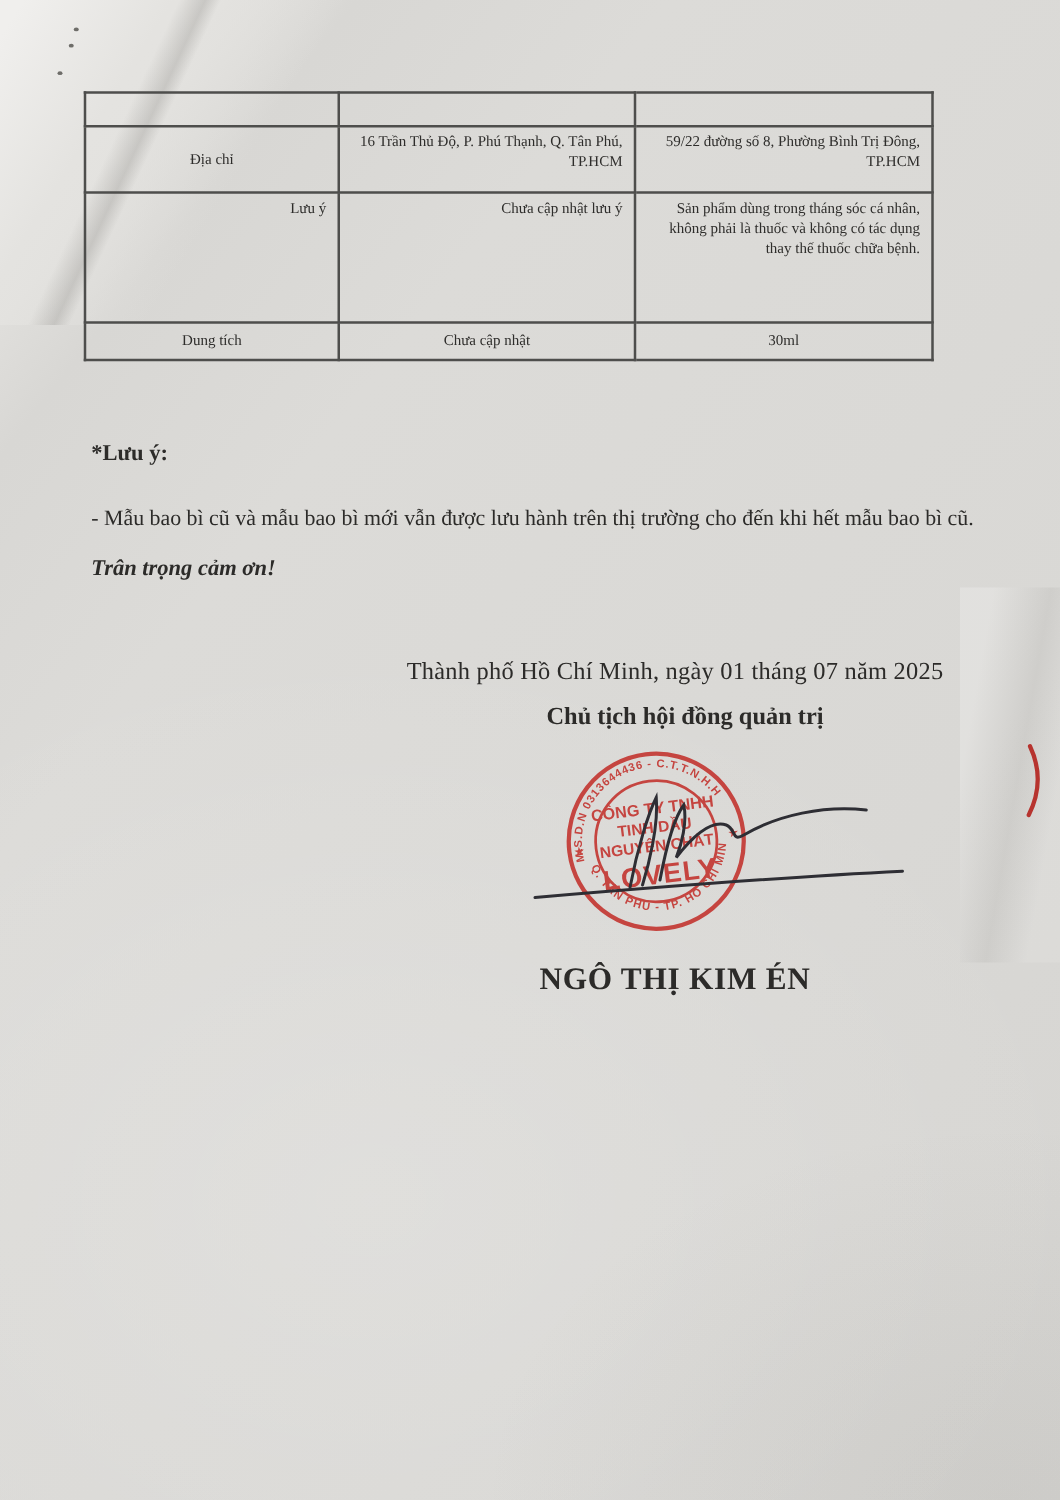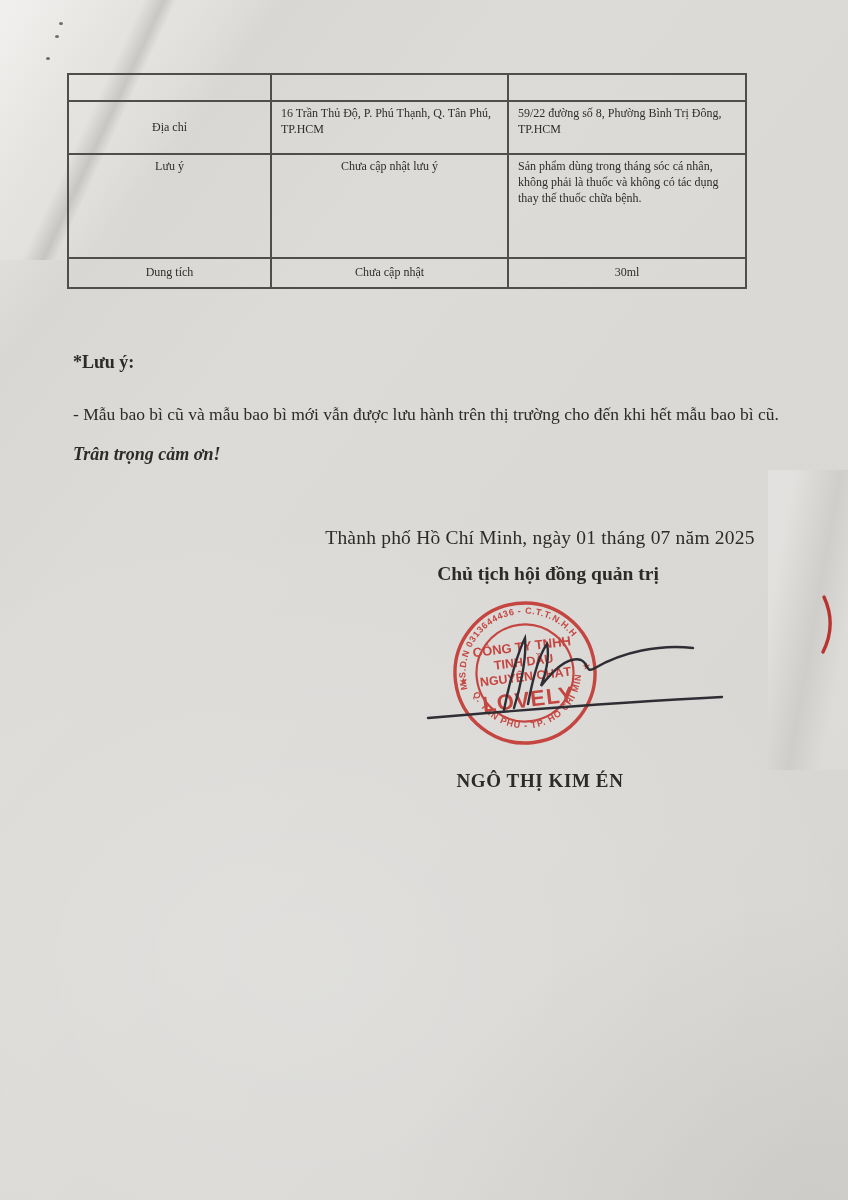--- a/index.html
+++ b/index.html
@@ -30,32 +30,32 @@
     font-size:12px; line-height:1.33; color:#2e2d2b;
   }
   .doc-table td { border:2px solid #4e4e4c; padding:2px 9px; vertical-align:middle; }
   .doc-table tr.r0 td { height:21px; }
   .doc-table tr.r1 td { height:45px; }
   .doc-table tr.r2 td { height:96px; }
   .doc-table tr.r3 td { height:24px; }
   .doc-table tr.r4 td { height:26px; }
   .doc-table td.c-center { text-align:center; }
   .doc-table td.c-left { text-align:left; }
-  .doc-table td.v-top { vertical-align:top; padding-top:4px; }
+  .doc-table td.v-top { vertical-align:top; padding-top:4px;text-align:right; }
 
   
   .notes { position:absolute; left:73px; top:352px; width:707px; font-size:17.5px; }
   .note-heading { font-weight:bold; font-size:18px; }
   .note-item { margin-top:29px; line-height:1.45; }
   .note-closing { margin-top:17px; font-weight:bold; font-style:italic; font-size:18px; }
 
   
   .dateline { position:absolute; left:232px; top:527px; width:616px; text-align:center; font-size:19.5px; letter-spacing:0.2px; }
   .sig-title { position:absolute; left:240px; top:563px; width:616px; text-align:center; font-size:19.5px; font-weight:bold; }
-  .sig-name  { position:absolute; left:232px; top:770px; width:616px; text-align:center; font-size:19px; font-weight:bold; letter-spacing:0.6px; }
+  .sig-name  { position:absolute; left:232px; top:770px; width:616px; text-align:center; font-size:25px; font-weight:bold; letter-spacing:0.6px; }
 
   
   .stamp { position:absolute; left:449px; top:597px; width:152px; height:152px; transform:rotate(-7deg); opacity:0.93; }
   .stamp svg { display:block; }
   .stamp-sans { font-family:"Liberation Sans", sans-serif; }
   .signature-svg { position:absolute; left:400px; top:600px; }
   .redmark-svg { position:absolute; left:806px; top:592px; }
 </style>
 </head>
 <body>

